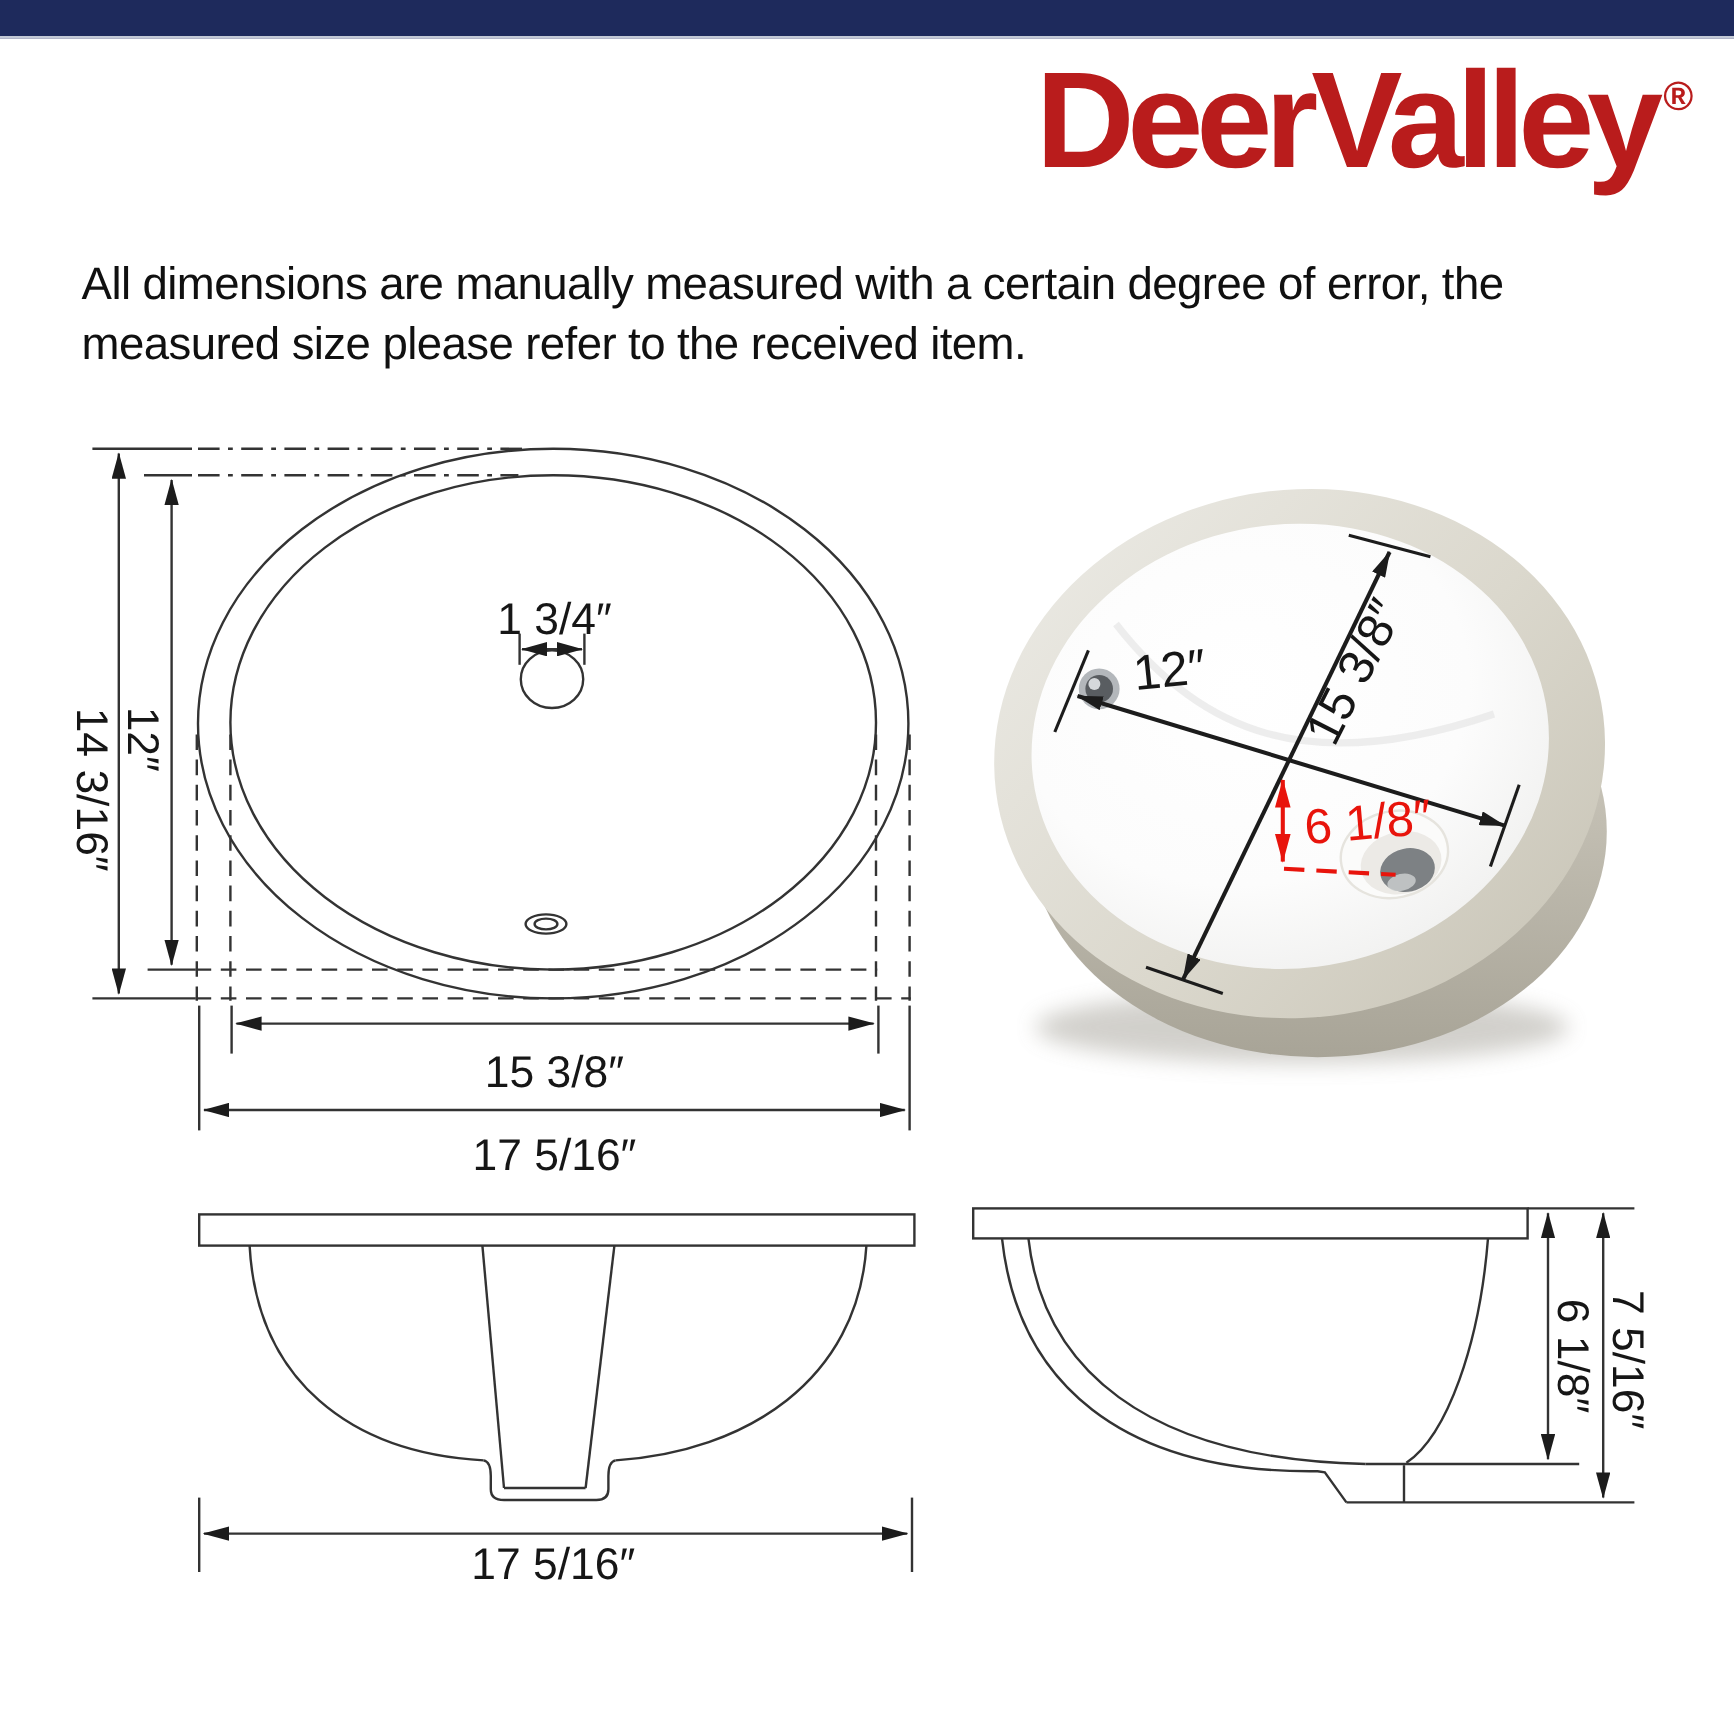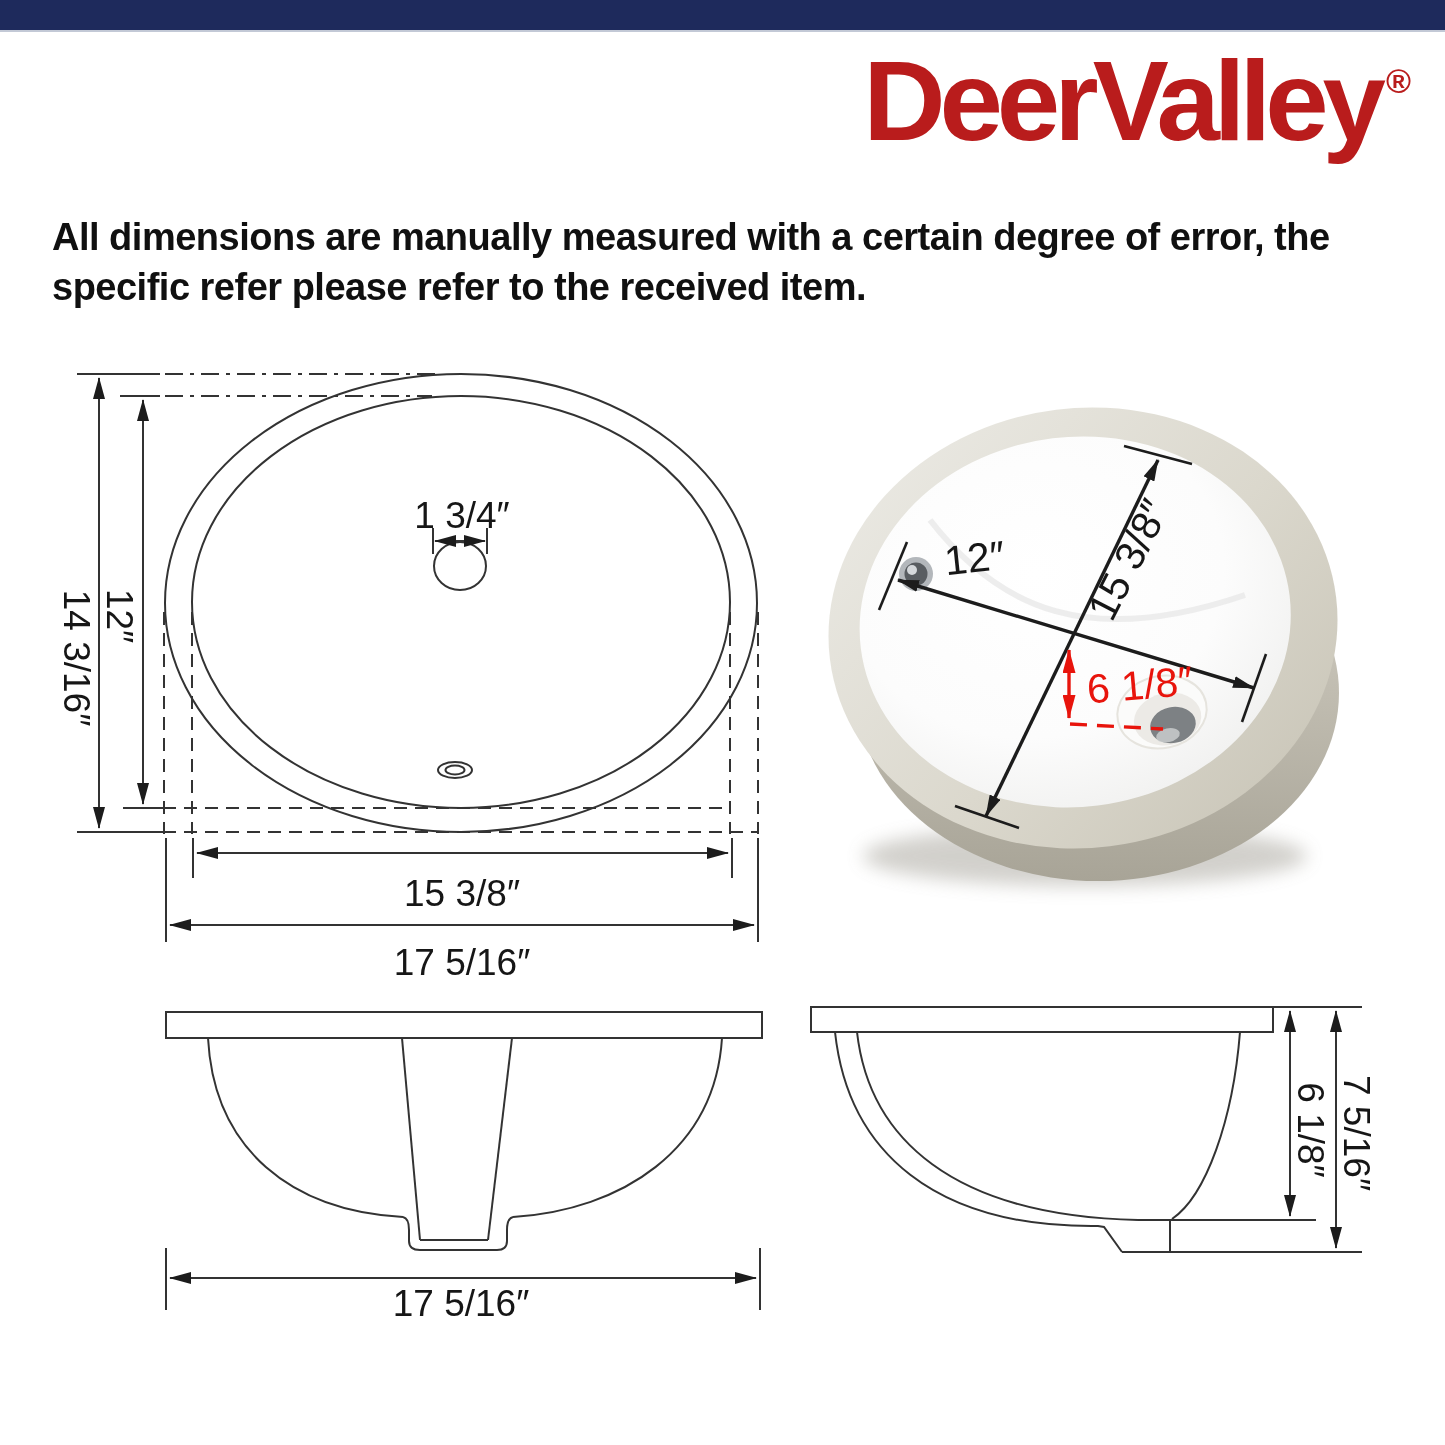--- a/index.html
+++ b/index.html
@@ -14,42 +14,42 @@
   .logo{
     position:absolute;top:44px;right:40px;line-height:1;
     font-weight:700;color:#b91c1c;font-size:114px;letter-spacing:-6px;
     white-space:nowrap;
   }
   .logo .reg{
     font-size:34px;letter-spacing:0;vertical-align:super;
     position:relative;top:-8px;left:6px;font-weight:700;
   }
   .disclaimer{
-    position:absolute;left:52px;top:212px;width:1360px;
-    font-size:38px;font-weight:700;color:#101010;line-height:50px;
+    position:absolute;left:68px;top:212px;width:1360px;
+    font-size:38px;font-weight:400;color:#101010;line-height:50px;
     letter-spacing:-0.5px;
   }
   svg{position:absolute;left:0;top:0;}
   svg text{
     font-family:"Liberation Sans", sans-serif;
     fill:#161616;font-size:37px;
   }
   text.photo-dim{font-size:41px;}
   text.red{fill:#e8140c;}
 </style>
 </head>
 <body>
 
 <div class="header-bar"></div>
 
 <div class="logo"><span>DeerValley</span><span class="reg">®</span></div>
 
 <div class="disclaimer">
   <div>All dimensions are manually measured with a certain degree of error, the</div>
-  <div>specific refer please refer to the received item.</div>
+  <div>measured size please refer to the received item.</div>
 </div>
 
 <svg width="1445" height="1445" viewBox="0 0 1445 1445">
   <defs>
     <marker id="mB" markerUnits="userSpaceOnUse" markerWidth="22" markerHeight="12" refX="21" refY="6" orient="auto-start-reverse">
       <path d="M0,0 L22,6 L0,12 Z" fill="#1c1c1c"></path>
     </marker>
     <marker id="mR" markerUnits="userSpaceOnUse" markerWidth="24" markerHeight="13" refX="23" refY="6.5" orient="auto-start-reverse">
       <path d="M0,0 L24,6.5 L0,13 Z" fill="#e8140c"></path>
     </marker>

